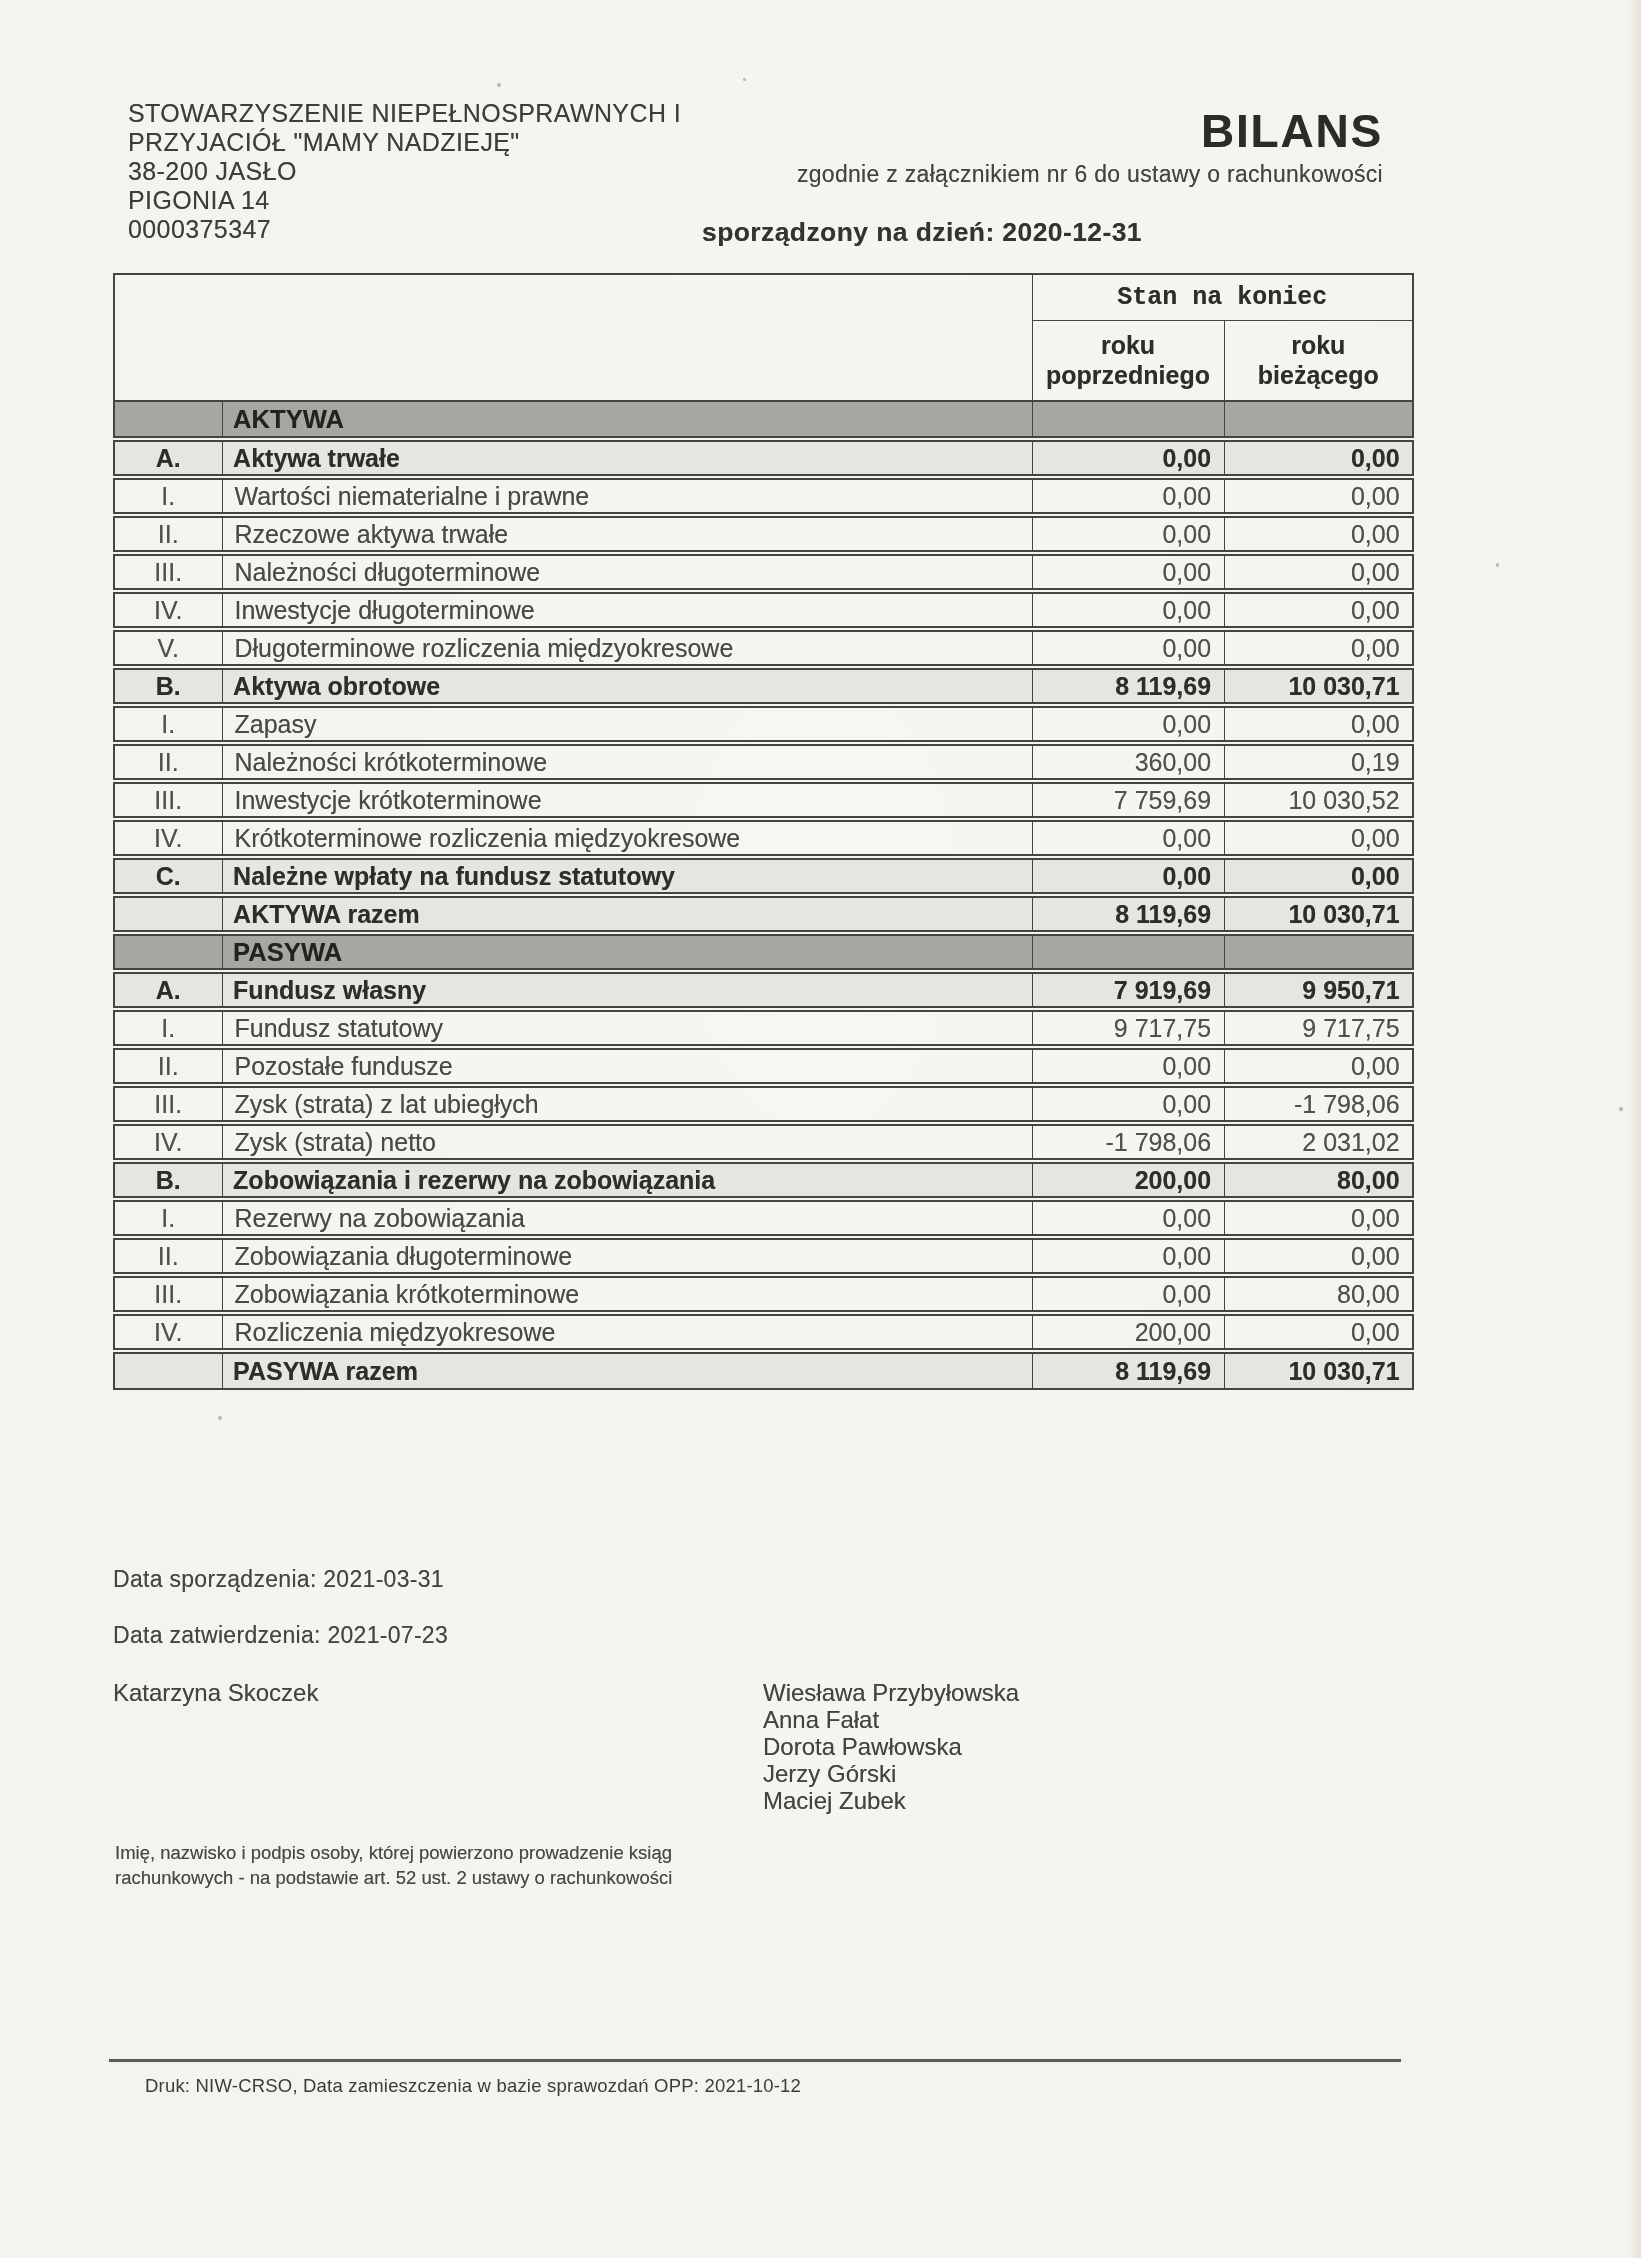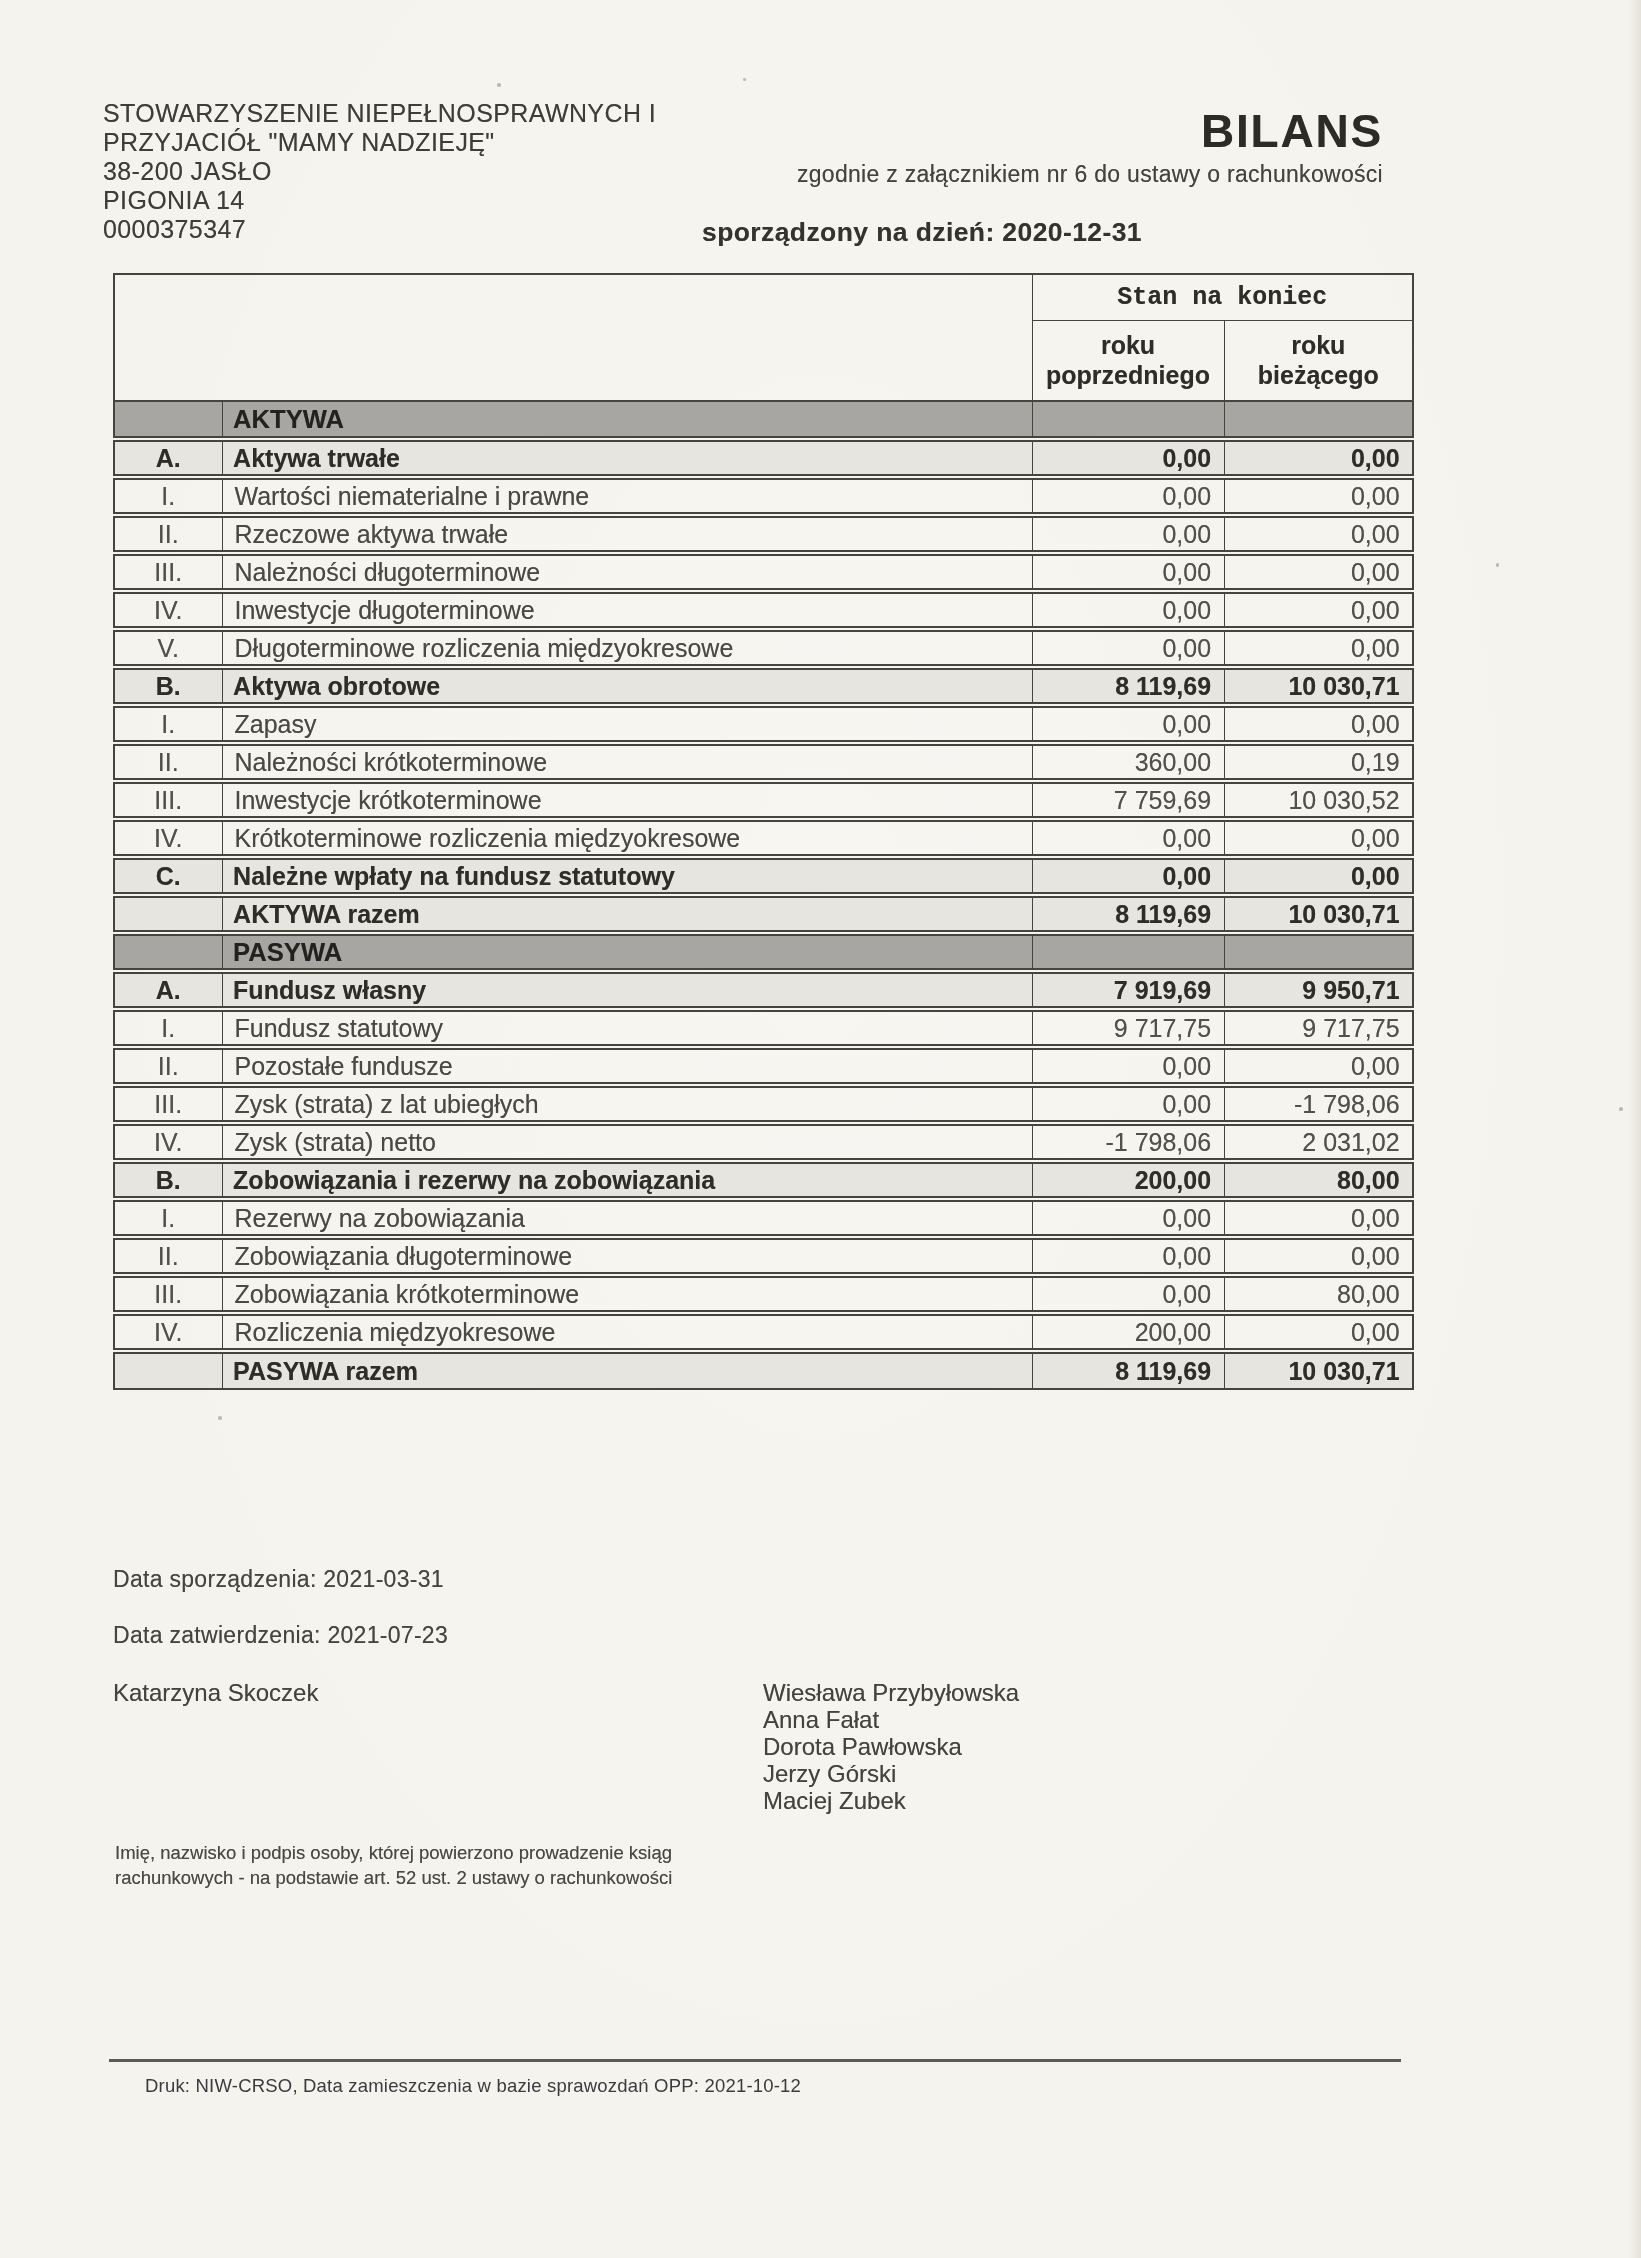--- a/index.html
+++ b/index.html
@@ -27,21 +27,21 @@
       var(--paper);
     text-shadow:0 0 0.6px rgba(70,68,62,.55);
   }
   .page::after{
     content:"";position:absolute;top:0;right:0;width:14px;height:100%;
     background:linear-gradient(to left, rgba(120,108,96,.14), rgba(120,108,96,0));
     pointer-events:none;
   }
   
   .org{
-    position:absolute;left:103px;top:99px;
+    position:absolute;left:128px;top:99px;
     font-size:25px;line-height:29px;color:#3e3d39;
     letter-spacing:0.4px;white-space:nowrap;
   }
   .title-block{
     position:absolute;left:686px;top:108px;width:697px;text-align:right;
   }
   .bilans{
     font-size:46px;font-weight:bold;color:#2c2b27;letter-spacing:1.8px;line-height:46px;
   }
   .subtitle{

